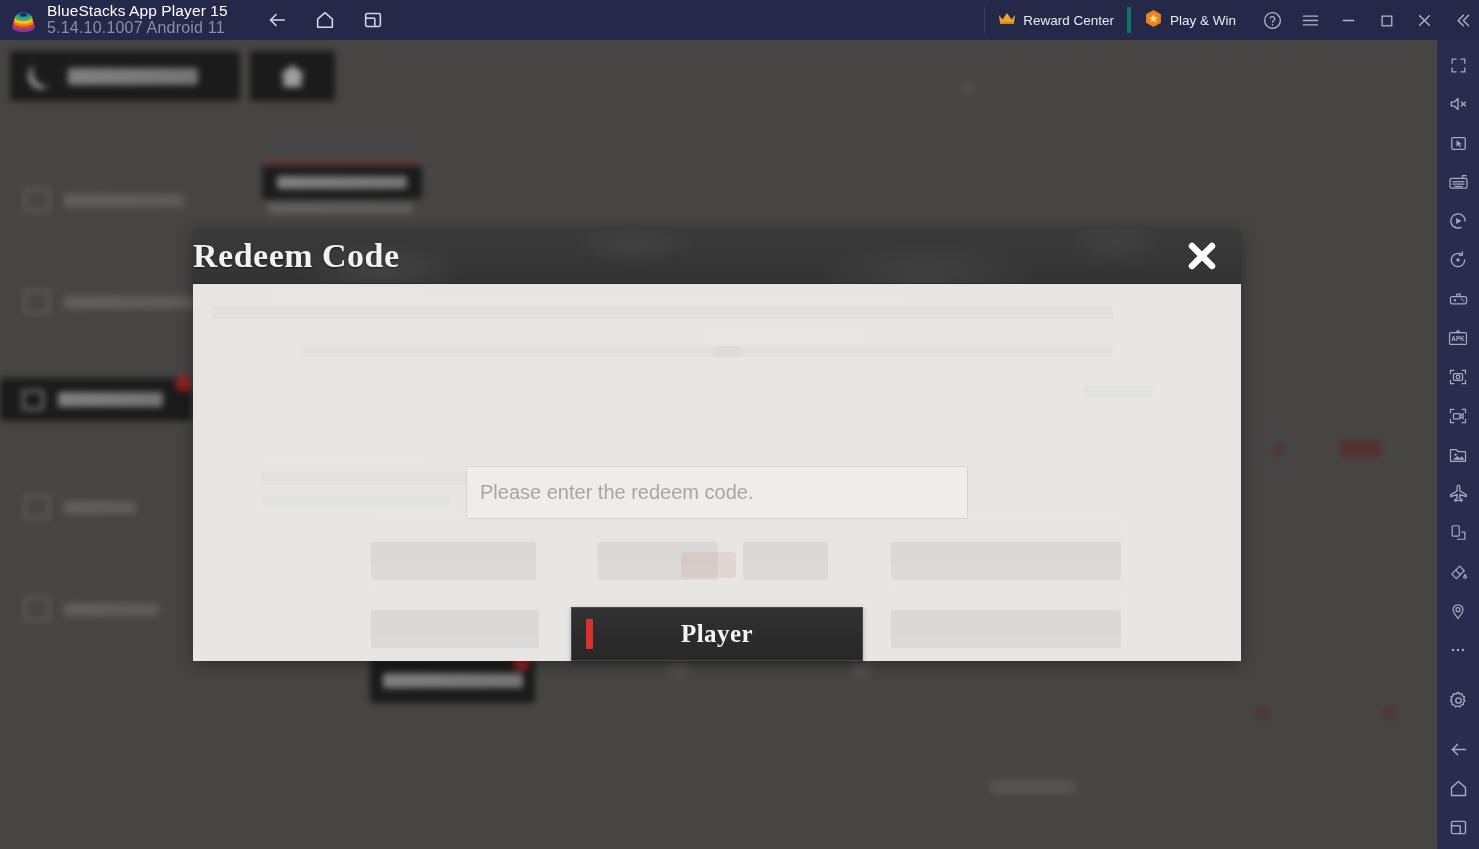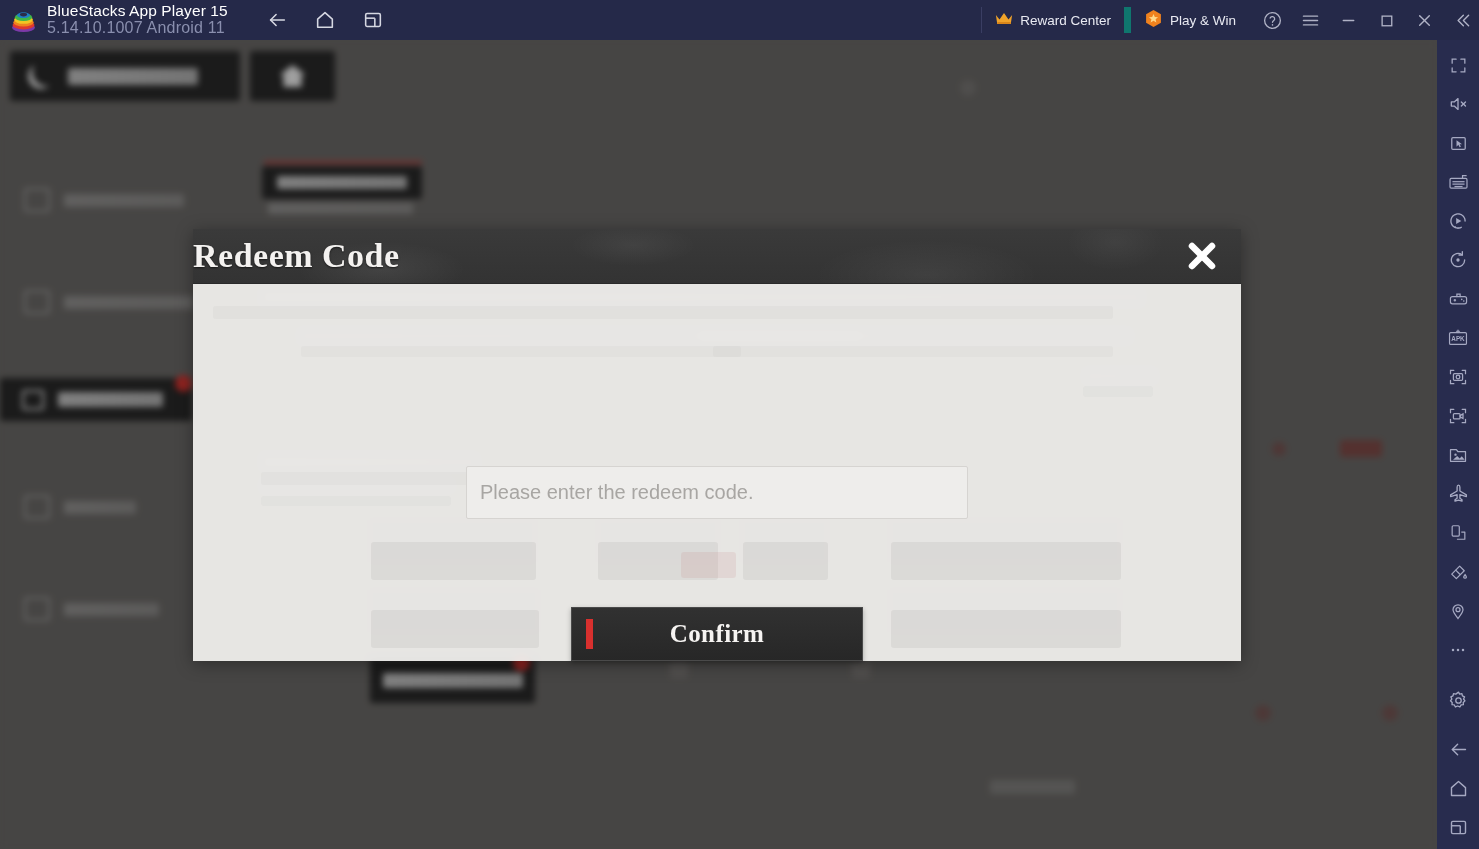--- a/index.html
+++ b/index.html
@@ -22,21 +22,21 @@
   .title-text{ margin-left:10px; line-height:1.05; }
   .title-main{ color:#ffffff; font-size:15.5px; letter-spacing:.1px; }
   .title-sub{ color:#8a8fae; font-size:16px; margin-top:1px; letter-spacing:.2px;}
 
   .nav-btns{ display:flex; align-items:center; margin-left:34px; gap:18px; }
   .nav-btn{ width:30px; height:30px; display:flex; align-items:center; justify-content:center;
             cursor:pointer; opacity:.92;}
 
   .tb-right{ position:absolute; right:0; top:0; height:40px; display:flex; align-items:center; }
   .tb-group{ display:flex; align-items:center; height:26px; padding:0 13px; gap:7px;
-             cursor:pointer; border-left:7px solid #0f766e; }
+             cursor:pointer; border-left:4px solid #0f766e; }
   .tb-group:first-child{ border-left:1px solid #3a3e63; }
   .tb-label{ color:#e9eaf2; font-size:13.5px; white-space:nowrap;}
   .tb-icons{ display:flex; align-items:center; gap:4px; margin-left:6px; }
   .tb-ico{ width:34px; height:34px; display:flex; align-items:center; justify-content:center;
            cursor:pointer; opacity:.85;}
 
   
   .sidebar{
     position:absolute; right:0; top:40px; width:42px; height:809px;
     background:#282c4e; z-index:40;
@@ -513,18 +513,18 @@
       <div class="ghost" style="left:550px;top:258px;width:85px;height:38px;"></div>
       <div class="ghost" style="left:698px;top:258px;width:230px;height:38px;"></div>
       <div class="ghost" style="left:178px;top:326px;width:168px;height:38px;"></div>
       <div class="ghost" style="left:698px;top:326px;width:230px;height:38px;"></div>
       <div class="ghost" style="left:488px;top:268px;width:55px;height:26px;background:rgba(190,120,120,.14);"></div>
 
       <input class="code-input" type="text" placeholder="Please enter the redeem code." style="">
 
       <div class="confirm-btn">
         <div class="confirm-accent"></div>
-        <div class="confirm-label">Confirm</div>
+        <div class="confirm-label">Player</div>
       </div>
     </div>
   </div>
 
 </div>
 
 </body></html>

